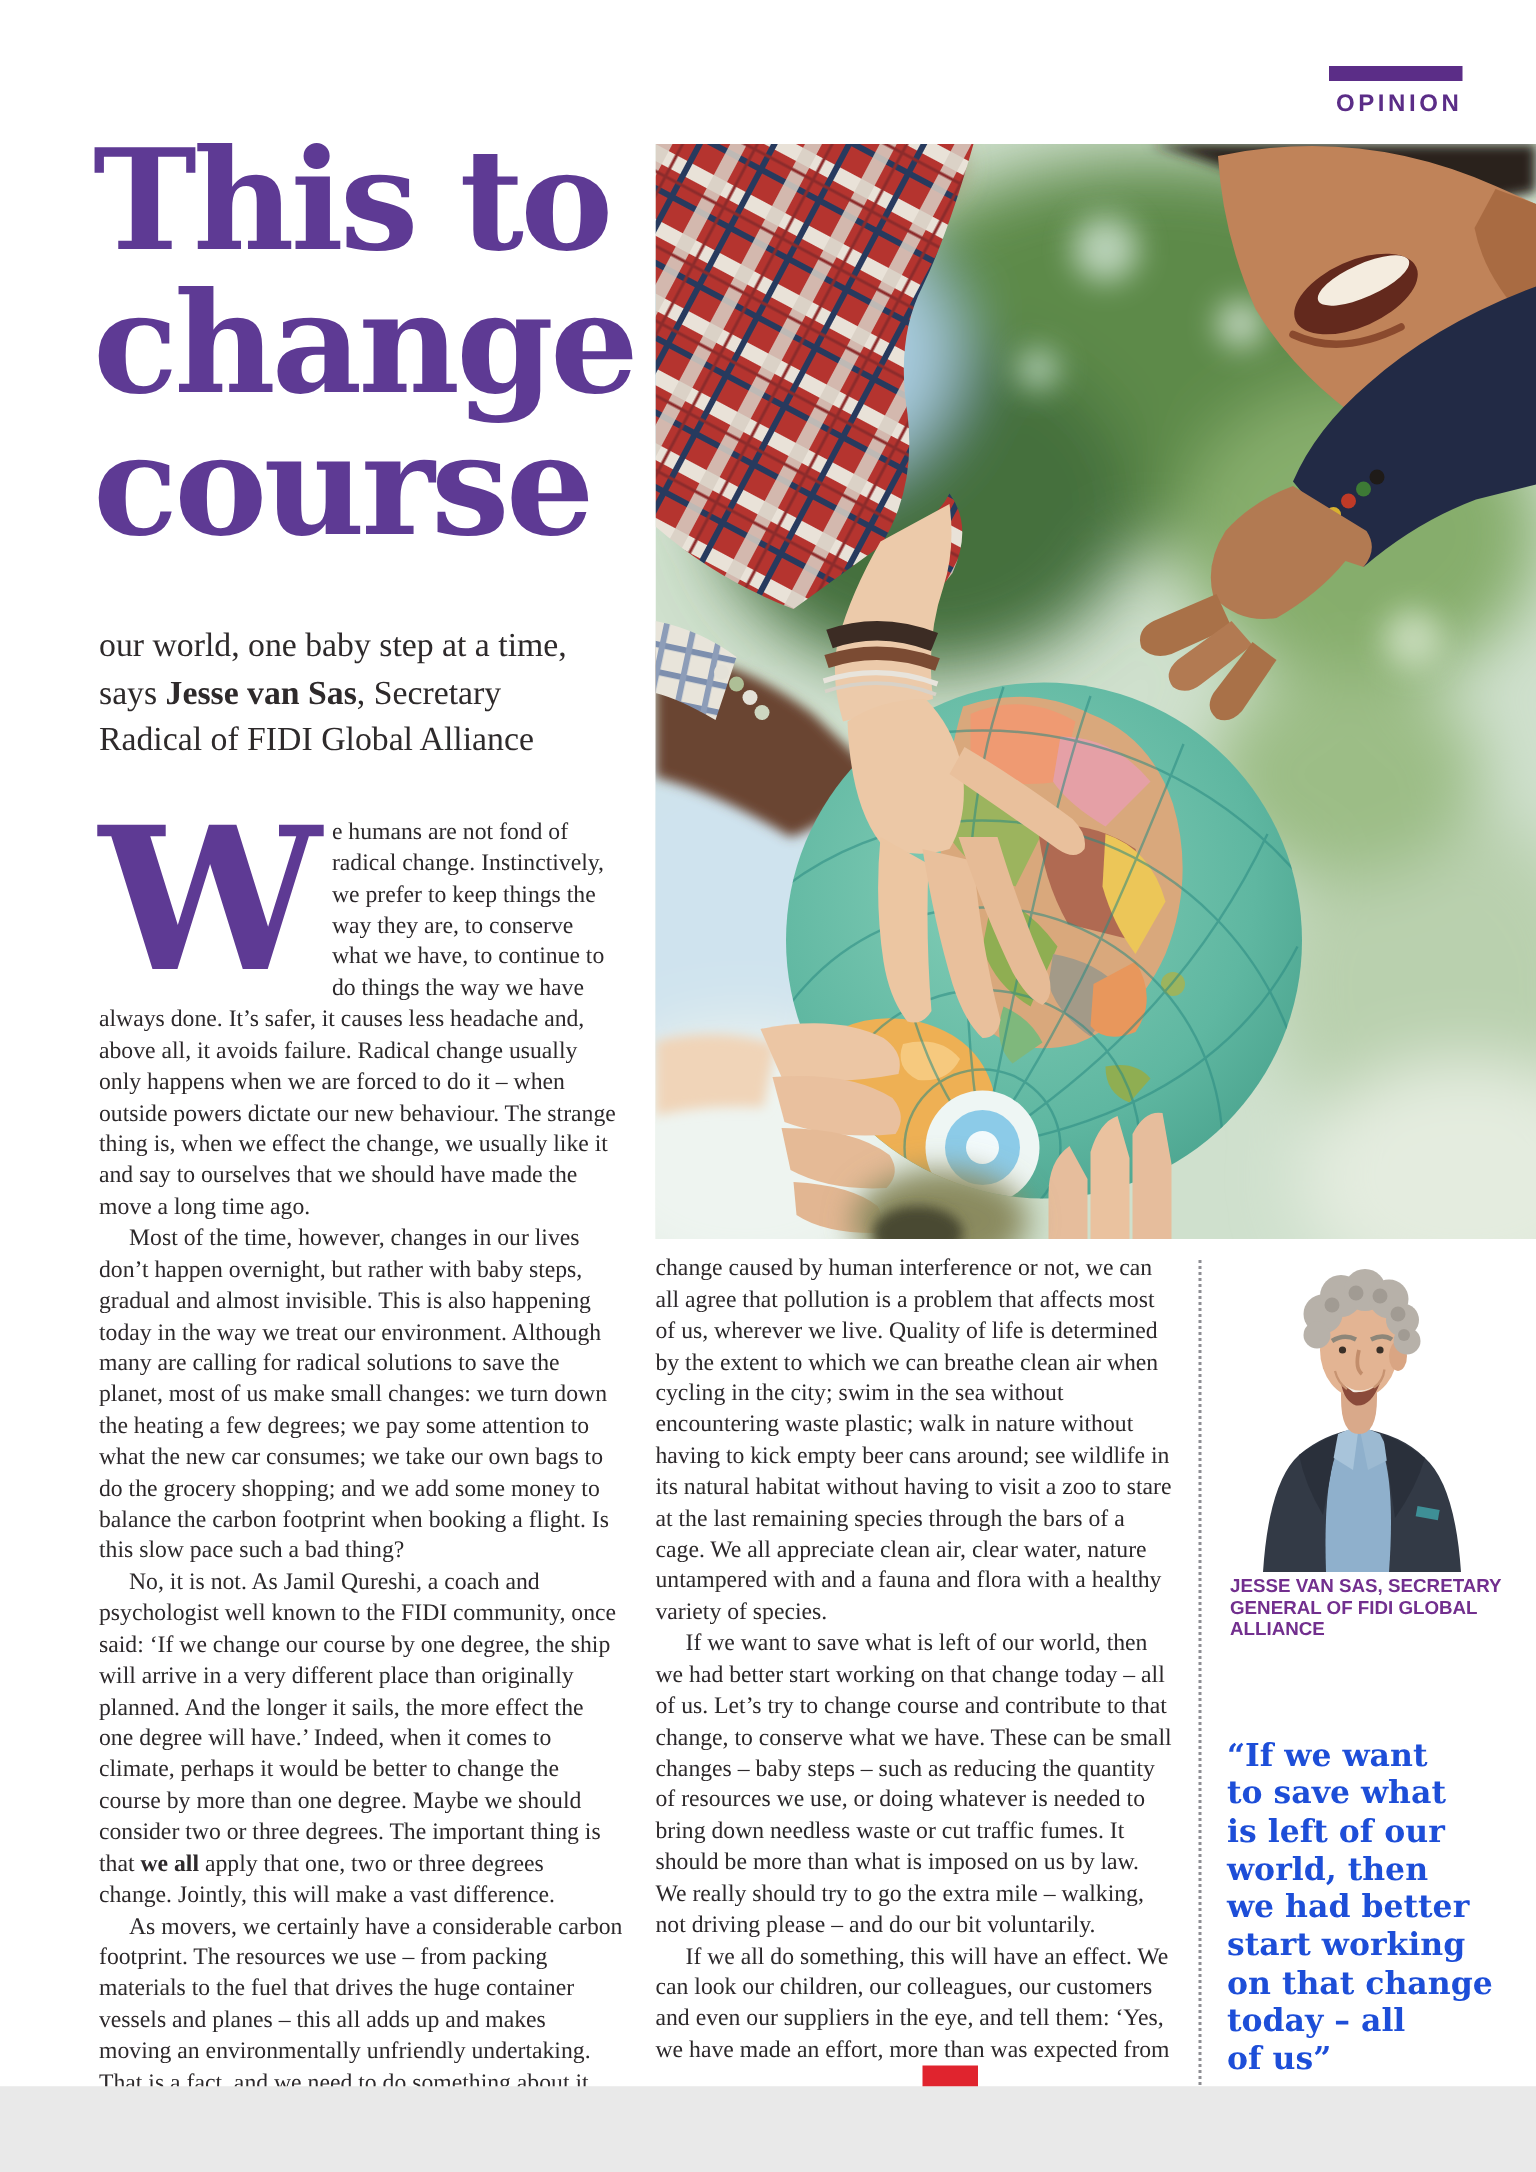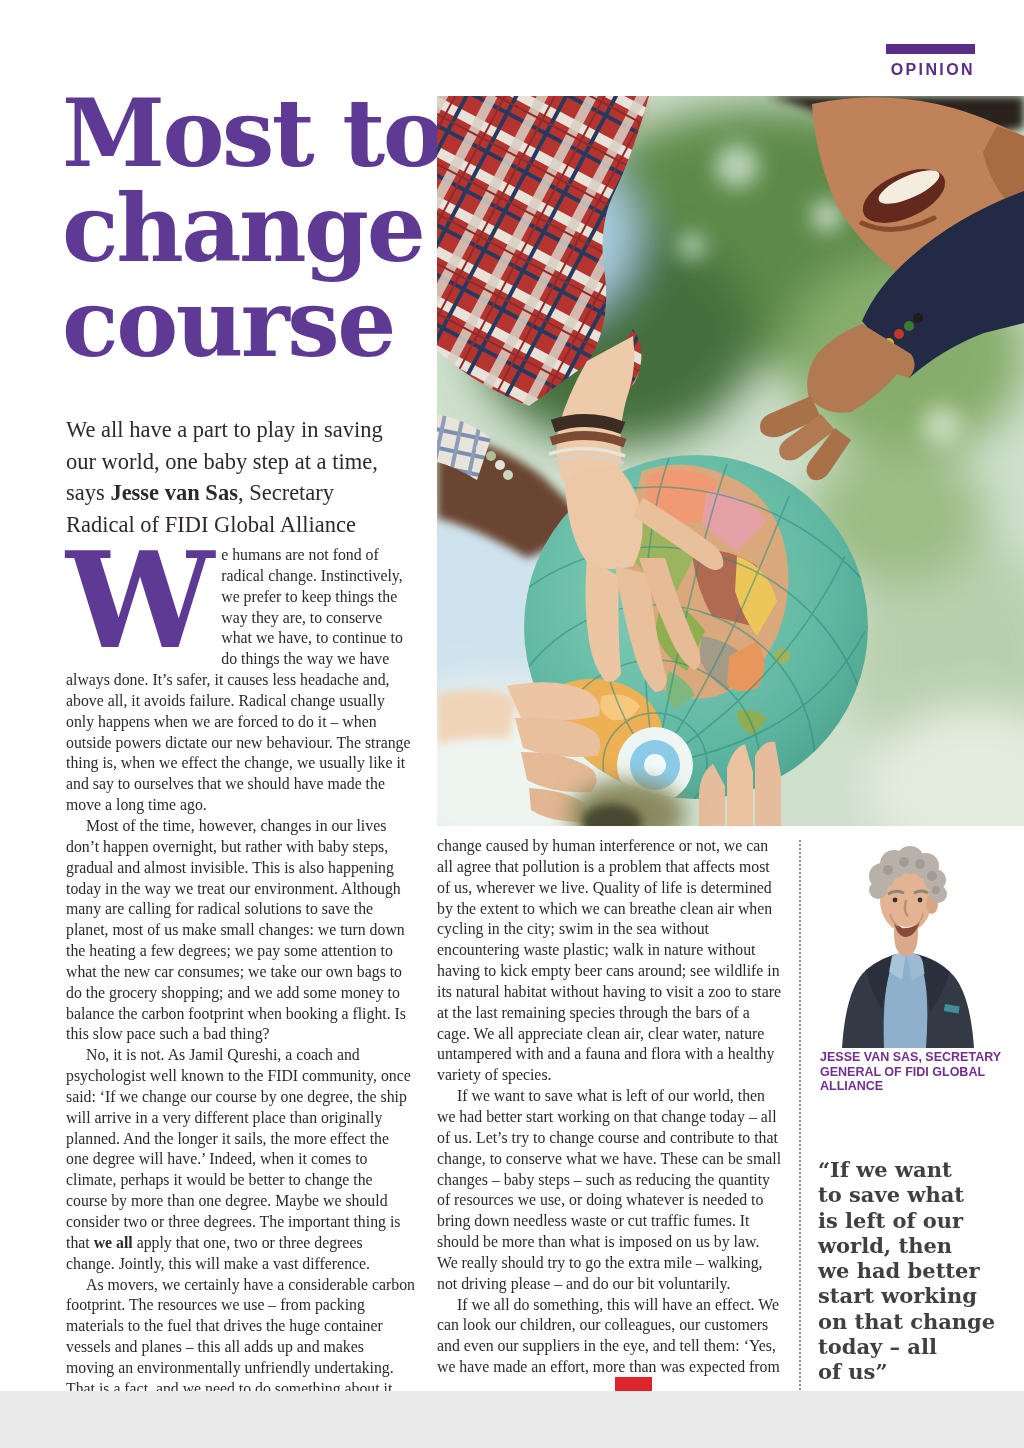--- a/index.html
+++ b/index.html
@@ -35,46 +35,45 @@
   
   .dotted-rule{position:absolute;left:799px;top:840px;height:554px;width:0;
         border-left:2px dotted #8e8e93;}
   .portrait{position:absolute;left:822px;top:838px;width:168px;height:210px;display:block;}
   .caption{position:absolute;left:820px;top:1050px;width:195px;
         font-family:"Liberation Sans",sans-serif;font-weight:bold;font-size:12.5px;
         line-height:14.5px;color:#722f8e;}
   .caption .cl{display:block;}
   .pullquote{position:absolute;left:818px;top:1157px;margin:0;width:200px;
         font-family:"DejaVu Serif",serif;font-weight:700;font-size:21px;line-height:25.3px;
-        color:#404040;}
+        color:#1d4ed8;}
   .pullquote .ql{display:block;}
   
   .footer-url{position:absolute;left:66px;top:1406px;font-family:"Liberation Sans",sans-serif;
         font-weight:bold;font-size:10px;letter-spacing:1.3px;color:#e0242e;text-decoration:none;}
   .footer-brand{position:absolute;right:49px;top:1404px;font-family:"Liberation Sans",sans-serif;
         font-weight:bold;font-size:16.5px;color:#221e1f;}
   .brand-red{color:#0c4a6e;}
   .page-num{font-size:13.5px;letter-spacing:2px;margin-left:7px;}
 </style>
 </head>
 <body>
 
 <div class="page">
 
   <div class="opinion-bar"></div>
   <div class="opinion-label">OPINION</div>
 
   <h1 class="title">
-      <span class="tl">Most to</span>
+      <span class="tl">This to</span>
       <span class="tl">change</span>
       <span class="tl">course</span>
     </h1>
 
   <p class="standfirst">
-      <span class="sl">We all have a part to play in saving</span>
       <span class="sl">our world, one baby step at a time,</span>
       <span class="sl"><span>says </span><span class="bold">Jesse van Sas</span><span>, Secretary</span></span>
       <span class="sl">Radical of FIDI Global Alliance</span>
     </p>
 
   <svg class="hero" viewBox="0 0 587 730" role="img">
     <defs>
       <filter id="b28" x="-40%" y="-40%" width="180%" height="180%">
           <feGaussianBlur stdDeviation="22"></feGaussianBlur>
         </filter>

